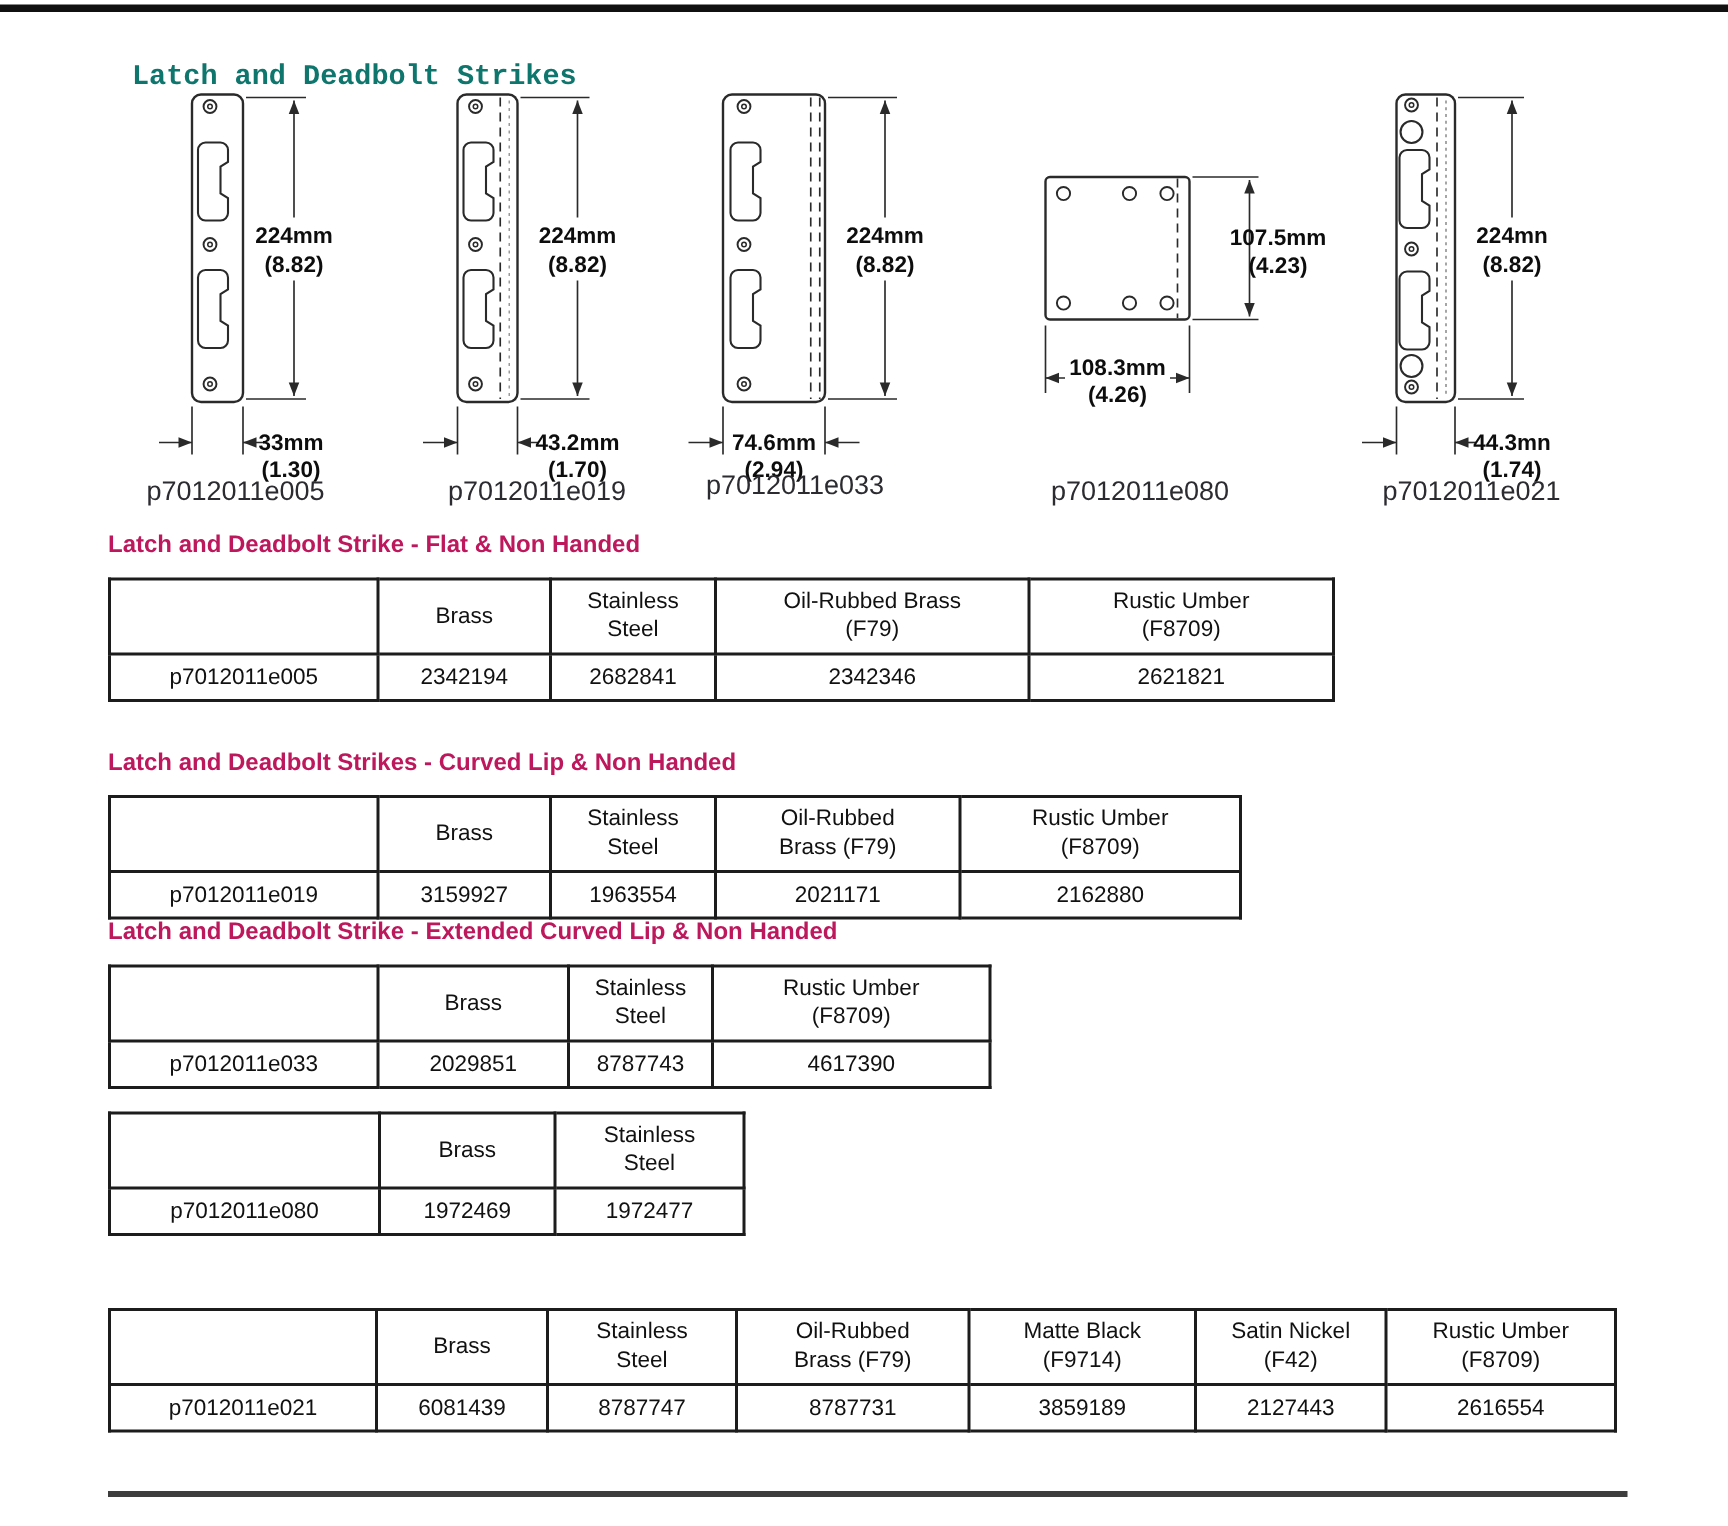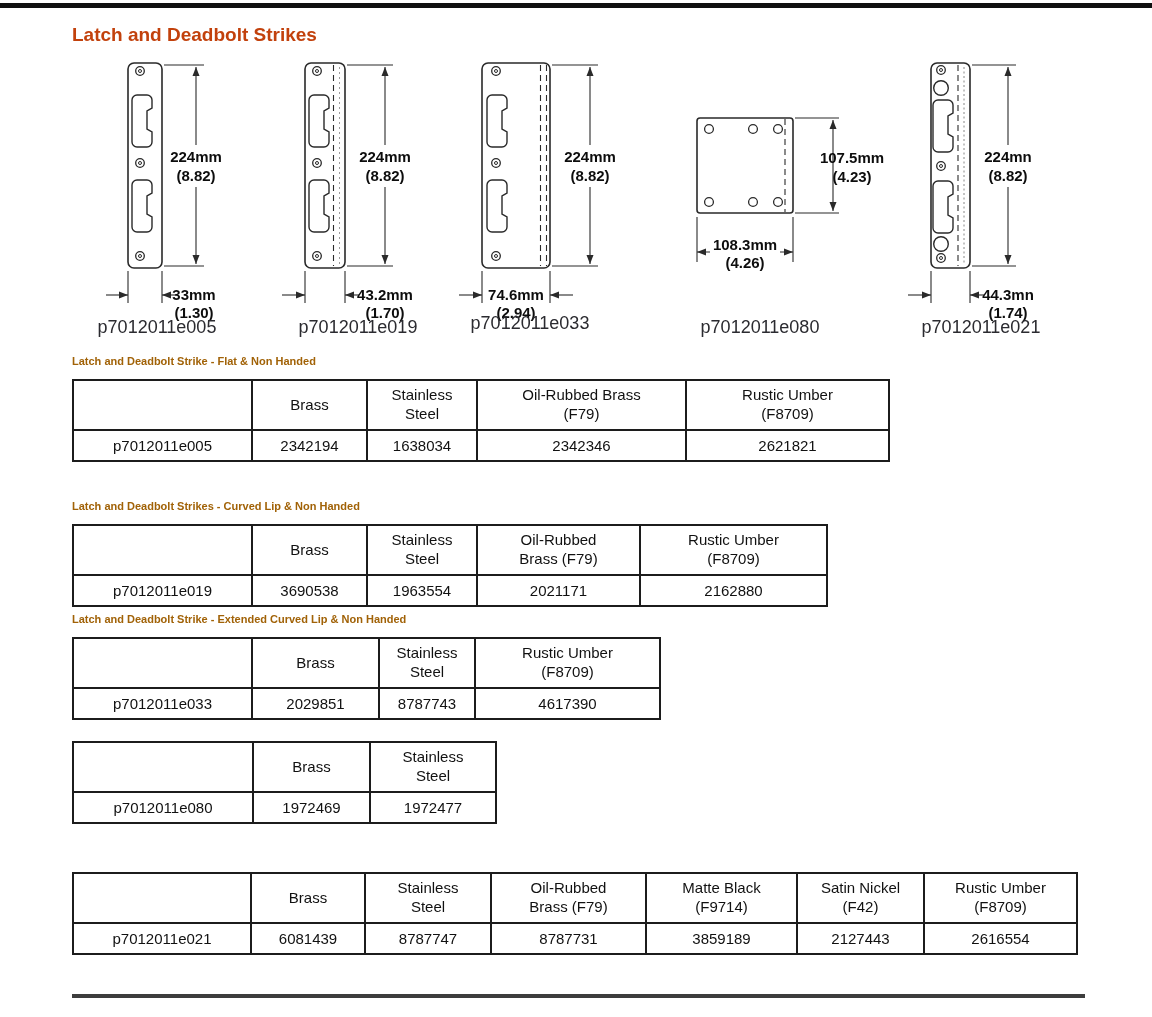--- a/index.html
+++ b/index.html
@@ -1,30 +1,30 @@
 <!DOCTYPE html>
 <html><head>
 <meta charset="utf-8">
 <style>
   html,body{margin:0;padding:0;background:#fff;}
   .page{position:relative;width:1152px;height:1017px;background:#fff;overflow:hidden;
         font-family:"Liberation Sans",sans-serif;color:#111;}
   .top-rule{position:absolute;left:0;top:3px;width:100%;height:5px;background:#101010;}
   .bottom-rule{position:absolute;left:72px;top:994px;width:1013px;height:4px;background:#3d3d3d;}
-  h1.page-title{position:absolute;left:72px;top:24px;margin:0;font-size:19px;font-weight:bold;color:#c2410c;}
+  h1.page-title{position:absolute;left:72px;top:24px;margin:16px;font-size:19px;font-weight:bold;color:#0f766e;font-family:Liberation Mono, monospace;}
   .diagrams{position:absolute;left:0;top:55px;width:1020px;height:292px;}
   .diagrams svg{position:absolute;top:0;height:290px;}
   svg .ln{stroke:#2a2a2a;stroke-width:1.1;fill:none;}
   svg .pl{stroke:#2a2a2a;stroke-width:1.6;fill:#fff;}
   svg .ar{fill:#2a2a2a;stroke:none;}
   svg text.dim{font-family:"Liberation Sans",sans-serif;font-size:15px;font-weight:bold;
                text-anchor:middle;fill:#0d0d0d;}
   svg text.plabel{font-family:"Liberation Sans",sans-serif;font-size:18px;text-anchor:middle;fill:#2b2b30;}
   .sec{position:absolute;left:72px;}
-  .sec h2{margin:0 0 12px 0;font-size:11px;font-weight:bold;color:#a16207;}
+  .sec h2{margin:0 0 12px 0;font-size:16px;font-weight:bold;color:#be185d;}
   .sec table{border-collapse:collapse;table-layout:fixed;}
   .sec th,.sec td{border:2px solid #1c1c1c;text-align:center;vertical-align:middle;
                   font-size:15px;font-weight:normal;color:#111;padding:0;overflow:hidden;}
   .sec th{height:48px;white-space:pre-line;line-height:1.25;}
   .sec td{height:29px;}
 </style>
 </head>
 <body>
 
 <div class="page">
@@ -249,21 +249,21 @@
         <th>Stainless
 Steel</th>
         <th>Oil-Rubbed Brass
 (F79)</th>
         <th>Rustic Umber
 (F8709)</th>
       </tr>
       <tr>
         <td>p7012011e005</td>
         <td>2342194</td>
-        <td>1638034</td>
+        <td>2682841</td>
         <td>2342346</td>
         <td>2621821</td>
       </tr>
     </tbody>
       </table>
   </div>
 
   <div class="sec" style="top:500px">
     <h2>Latch and Deadbolt Strikes - Curved Lip &amp; Non Handed</h2>
     <table>
@@ -280,21 +280,21 @@
         <th>Brass</th>
         <th>Stainless
 Steel</th>
         <th>Oil-Rubbed
 Brass (F79)</th>
         <th>Rustic Umber
 (F8709)</th>
       </tr>
       <tr>
         <td>p7012011e019</td>
-        <td>3690538</td>
+        <td>3159927</td>
         <td>1963554</td>
         <td>2021171</td>
         <td>2162880</td>
       </tr>
     </tbody>
       </table>
   </div>
 
   <div class="sec" style="top:613px">
     <h2>Latch and Deadbolt Strike - Extended Curved Lip &amp; Non Handed</h2>

